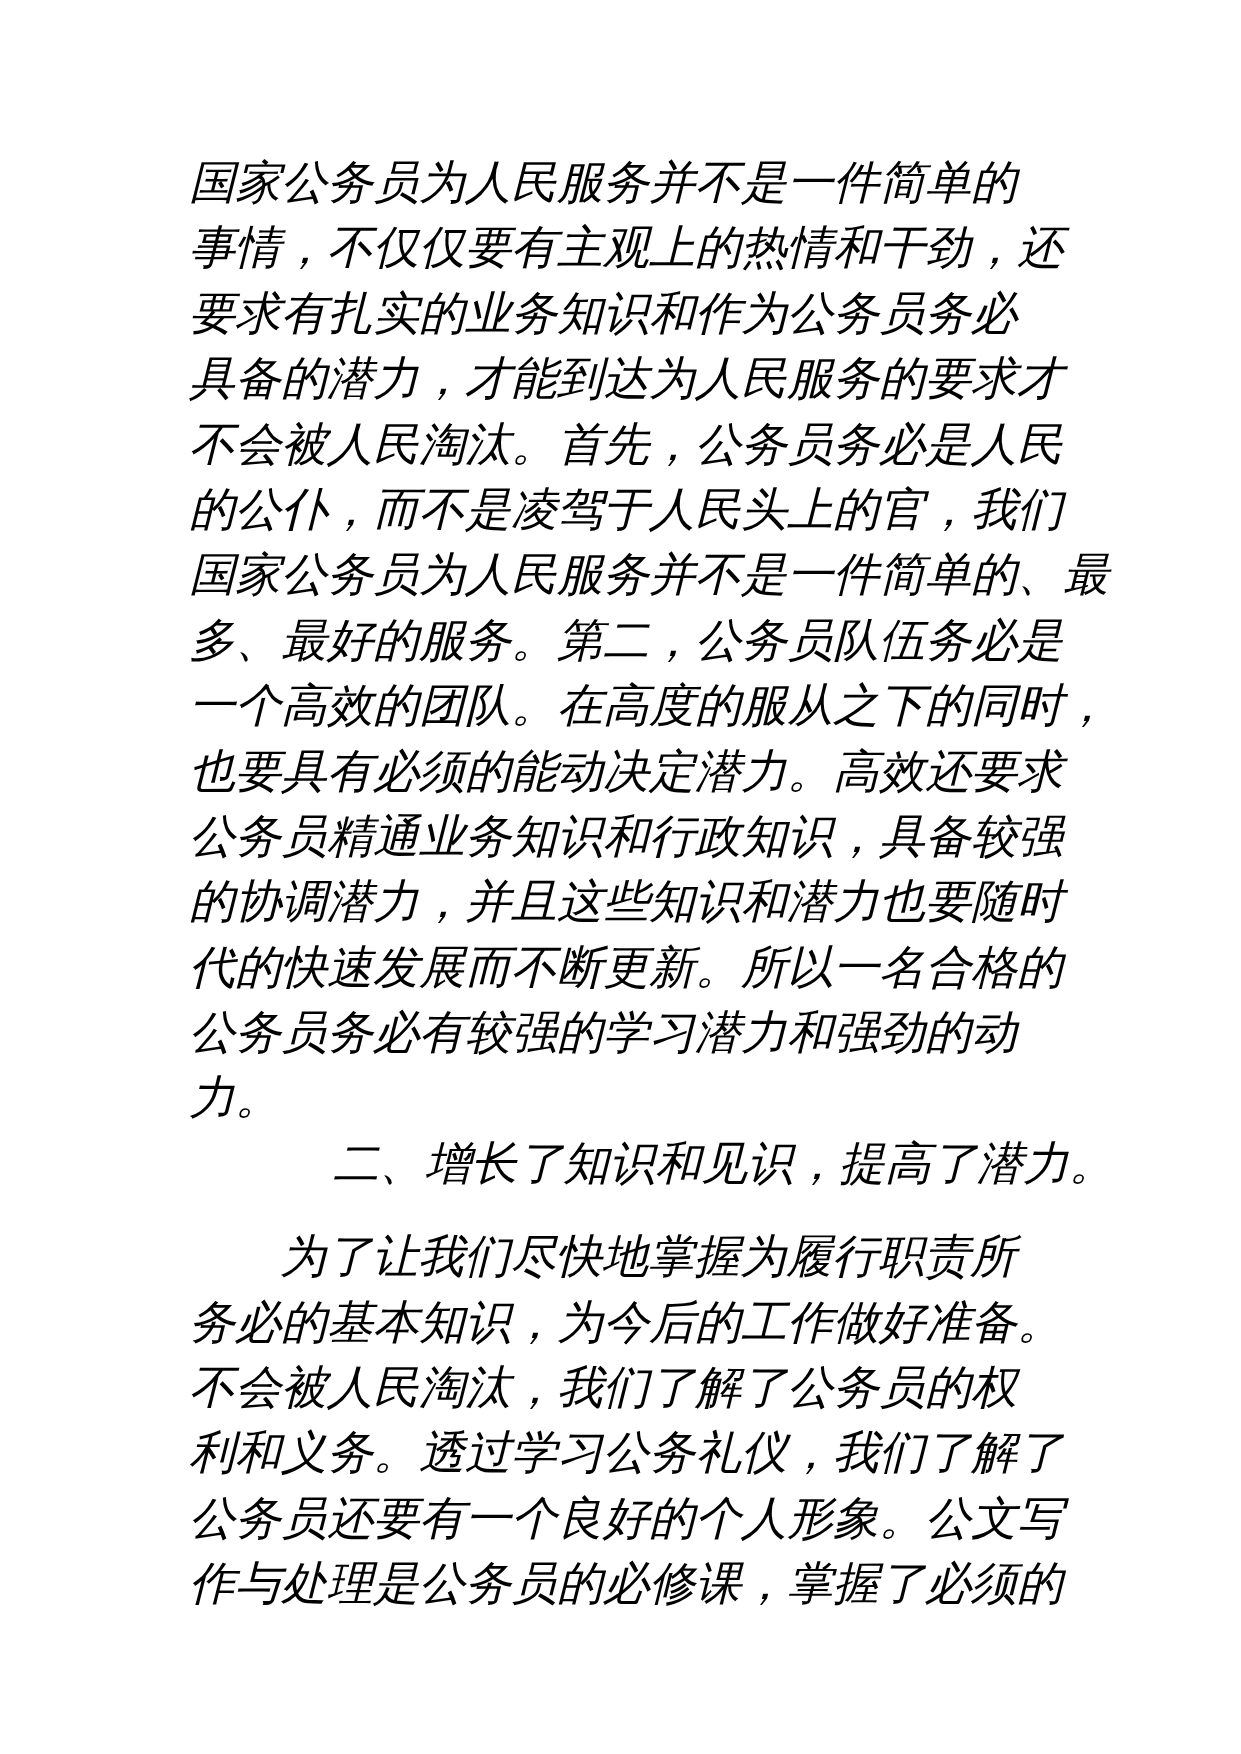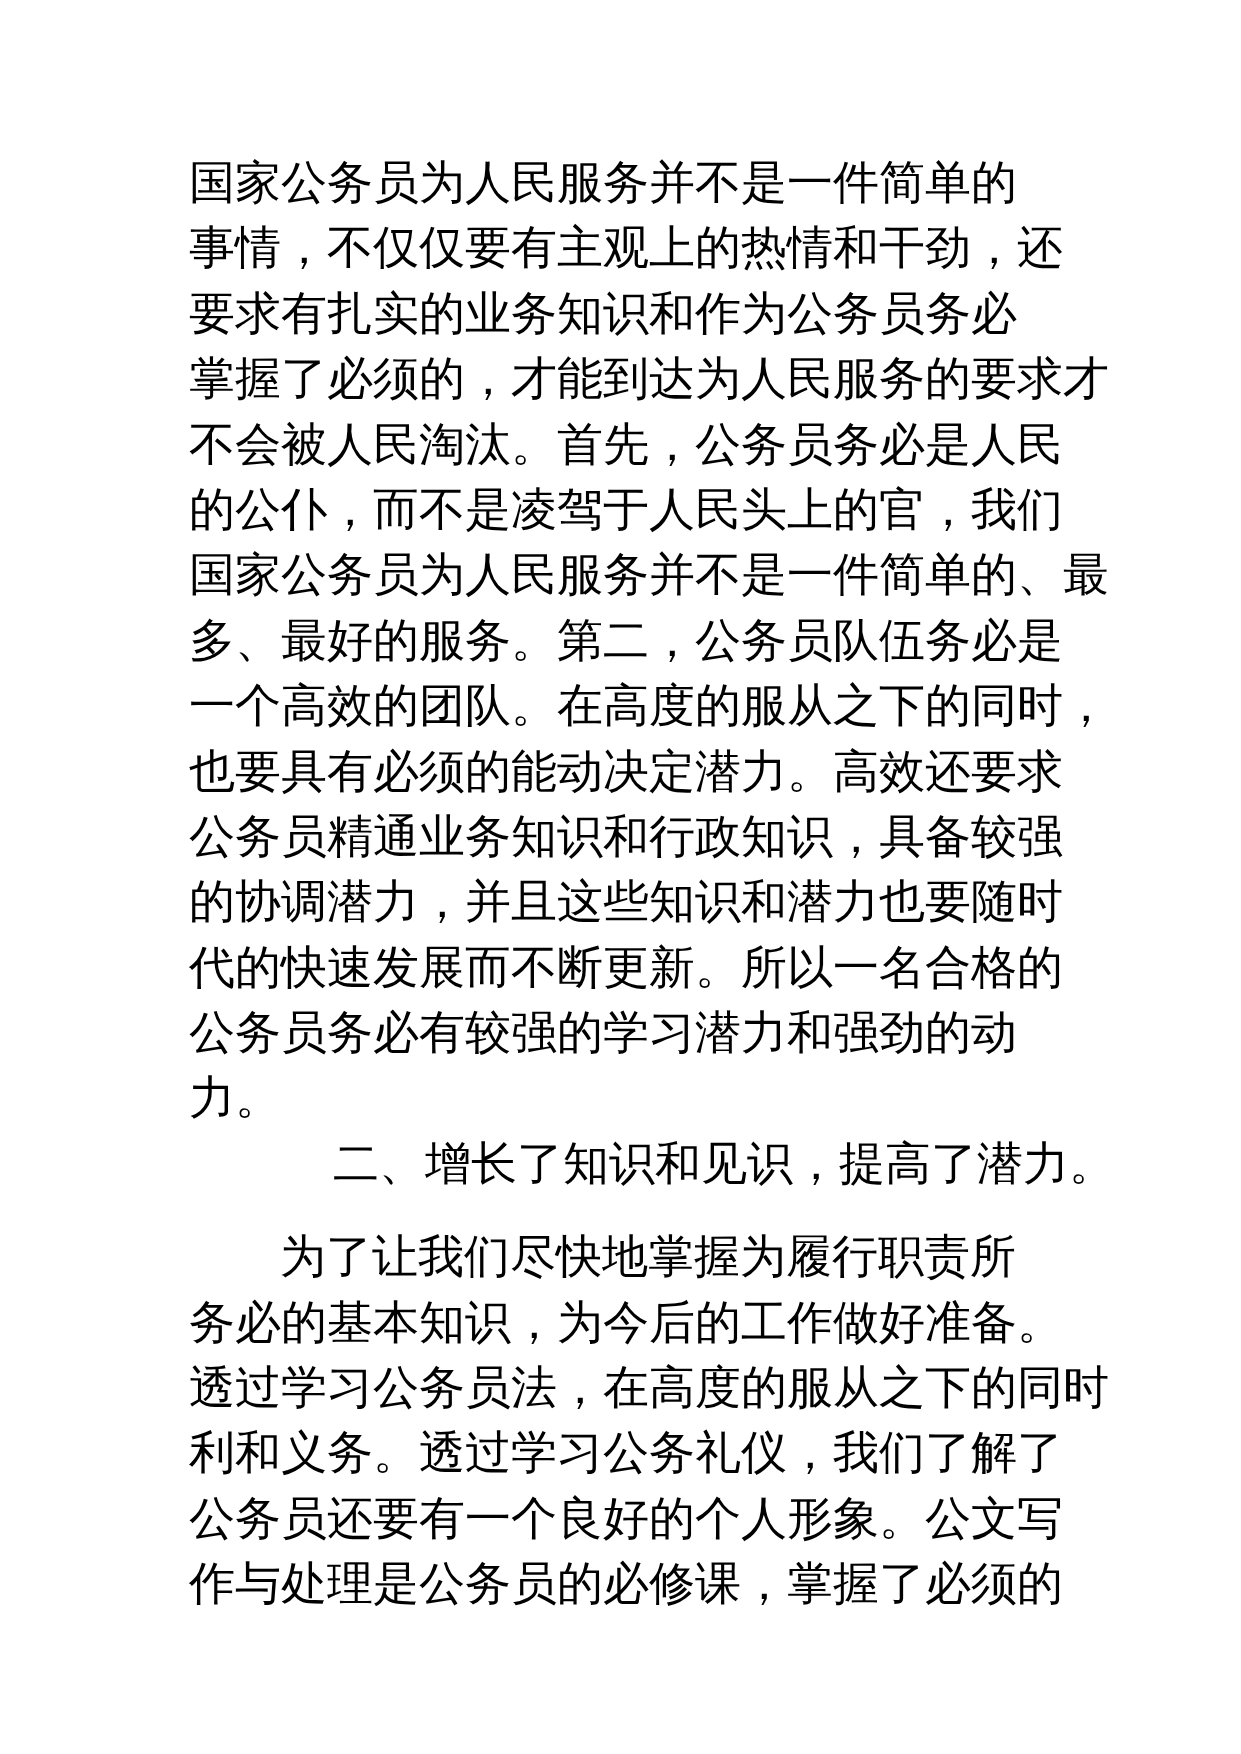--- a/index.html
+++ b/index.html
@@ -6,20 +6,21 @@
     margin: 0;
     padding: 0;
     background: #ffffff;
   }
   .page {
     position: relative;
     width: 1241px;
     height: 1754px;
     background: #ffffff;
     overflow: hidden;
+    font-style: italic;
   }
   .textblock {
     position: absolute;
     left: 189px;
     top: 150px;
     width: 905px;
     font-family: "Liberation Serif", "DejaVu Serif", serif;
     font-size: 46px;
     line-height: 65.4px;
     color: #000000;
@@ -35,33 +36,33 @@
   .indent-2ch { padding-left: 91px; margin-top: 28px; }
 </style>
 </head>
 <body>
 
 <div class="page">
   <div class="textblock">
     <div class="line">国家公务员为人民服务并不是一件简单的</div>
     <div class="line">事情，不仅仅要有主观上的热情和干劲，还</div>
     <div class="line">要求有扎实的业务知识和作为公务员务必</div>
-    <div class="line">掌握了必须的，才能到达为人民服务的要求才</div>
+    <div class="line">具备的潜力，才能到达为人民服务的要求才</div>
     <div class="line">不会被人民淘汰。首先，公务员务必是人民</div>
     <div class="line">的公仆，而不是凌驾于人民头上的官，我们</div>
     <div class="line">国家公务员为人民服务并不是一件简单的、最</div>
     <div class="line">多、最好的服务。第二，公务员队伍务必是</div>
     <div class="line">一个高效的团队。在高度的服从之下的同时，</div>
     <div class="line">也要具有必须的能动决定潜力。高效还要求</div>
     <div class="line">公务员精通业务知识和行政知识，具备较强</div>
     <div class="line">的协调潜力，并且这些知识和潜力也要随时</div>
     <div class="line">代的快速发展而不断更新。所以一名合格的</div>
     <div class="line">公务员务必有较强的学习潜力和强劲的动</div>
     <div class="line">力。</div>
     <div class="line indent-3ch">二、增长了知识和见识，提高了潜力。</div>
     <div class="line indent-2ch">为了让我们尽快地掌握为履行职责所</div>
     <div class="line">务必的基本知识，为今后的工作做好准备。</div>
-    <div class="line">透过学习公务员法，在高度的服从之下的同时</div>
+    <div class="line">不会被人民淘汰，我们了解了公务员的权</div>
     <div class="line">利和义务。透过学习公务礼仪，我们了解了</div>
     <div class="line">公务员还要有一个良好的个人形象。公文写</div>
     <div class="line">作与处理是公务员的必修课，掌握了必须的</div>
   </div>
 </div>
 
 </body></html>

